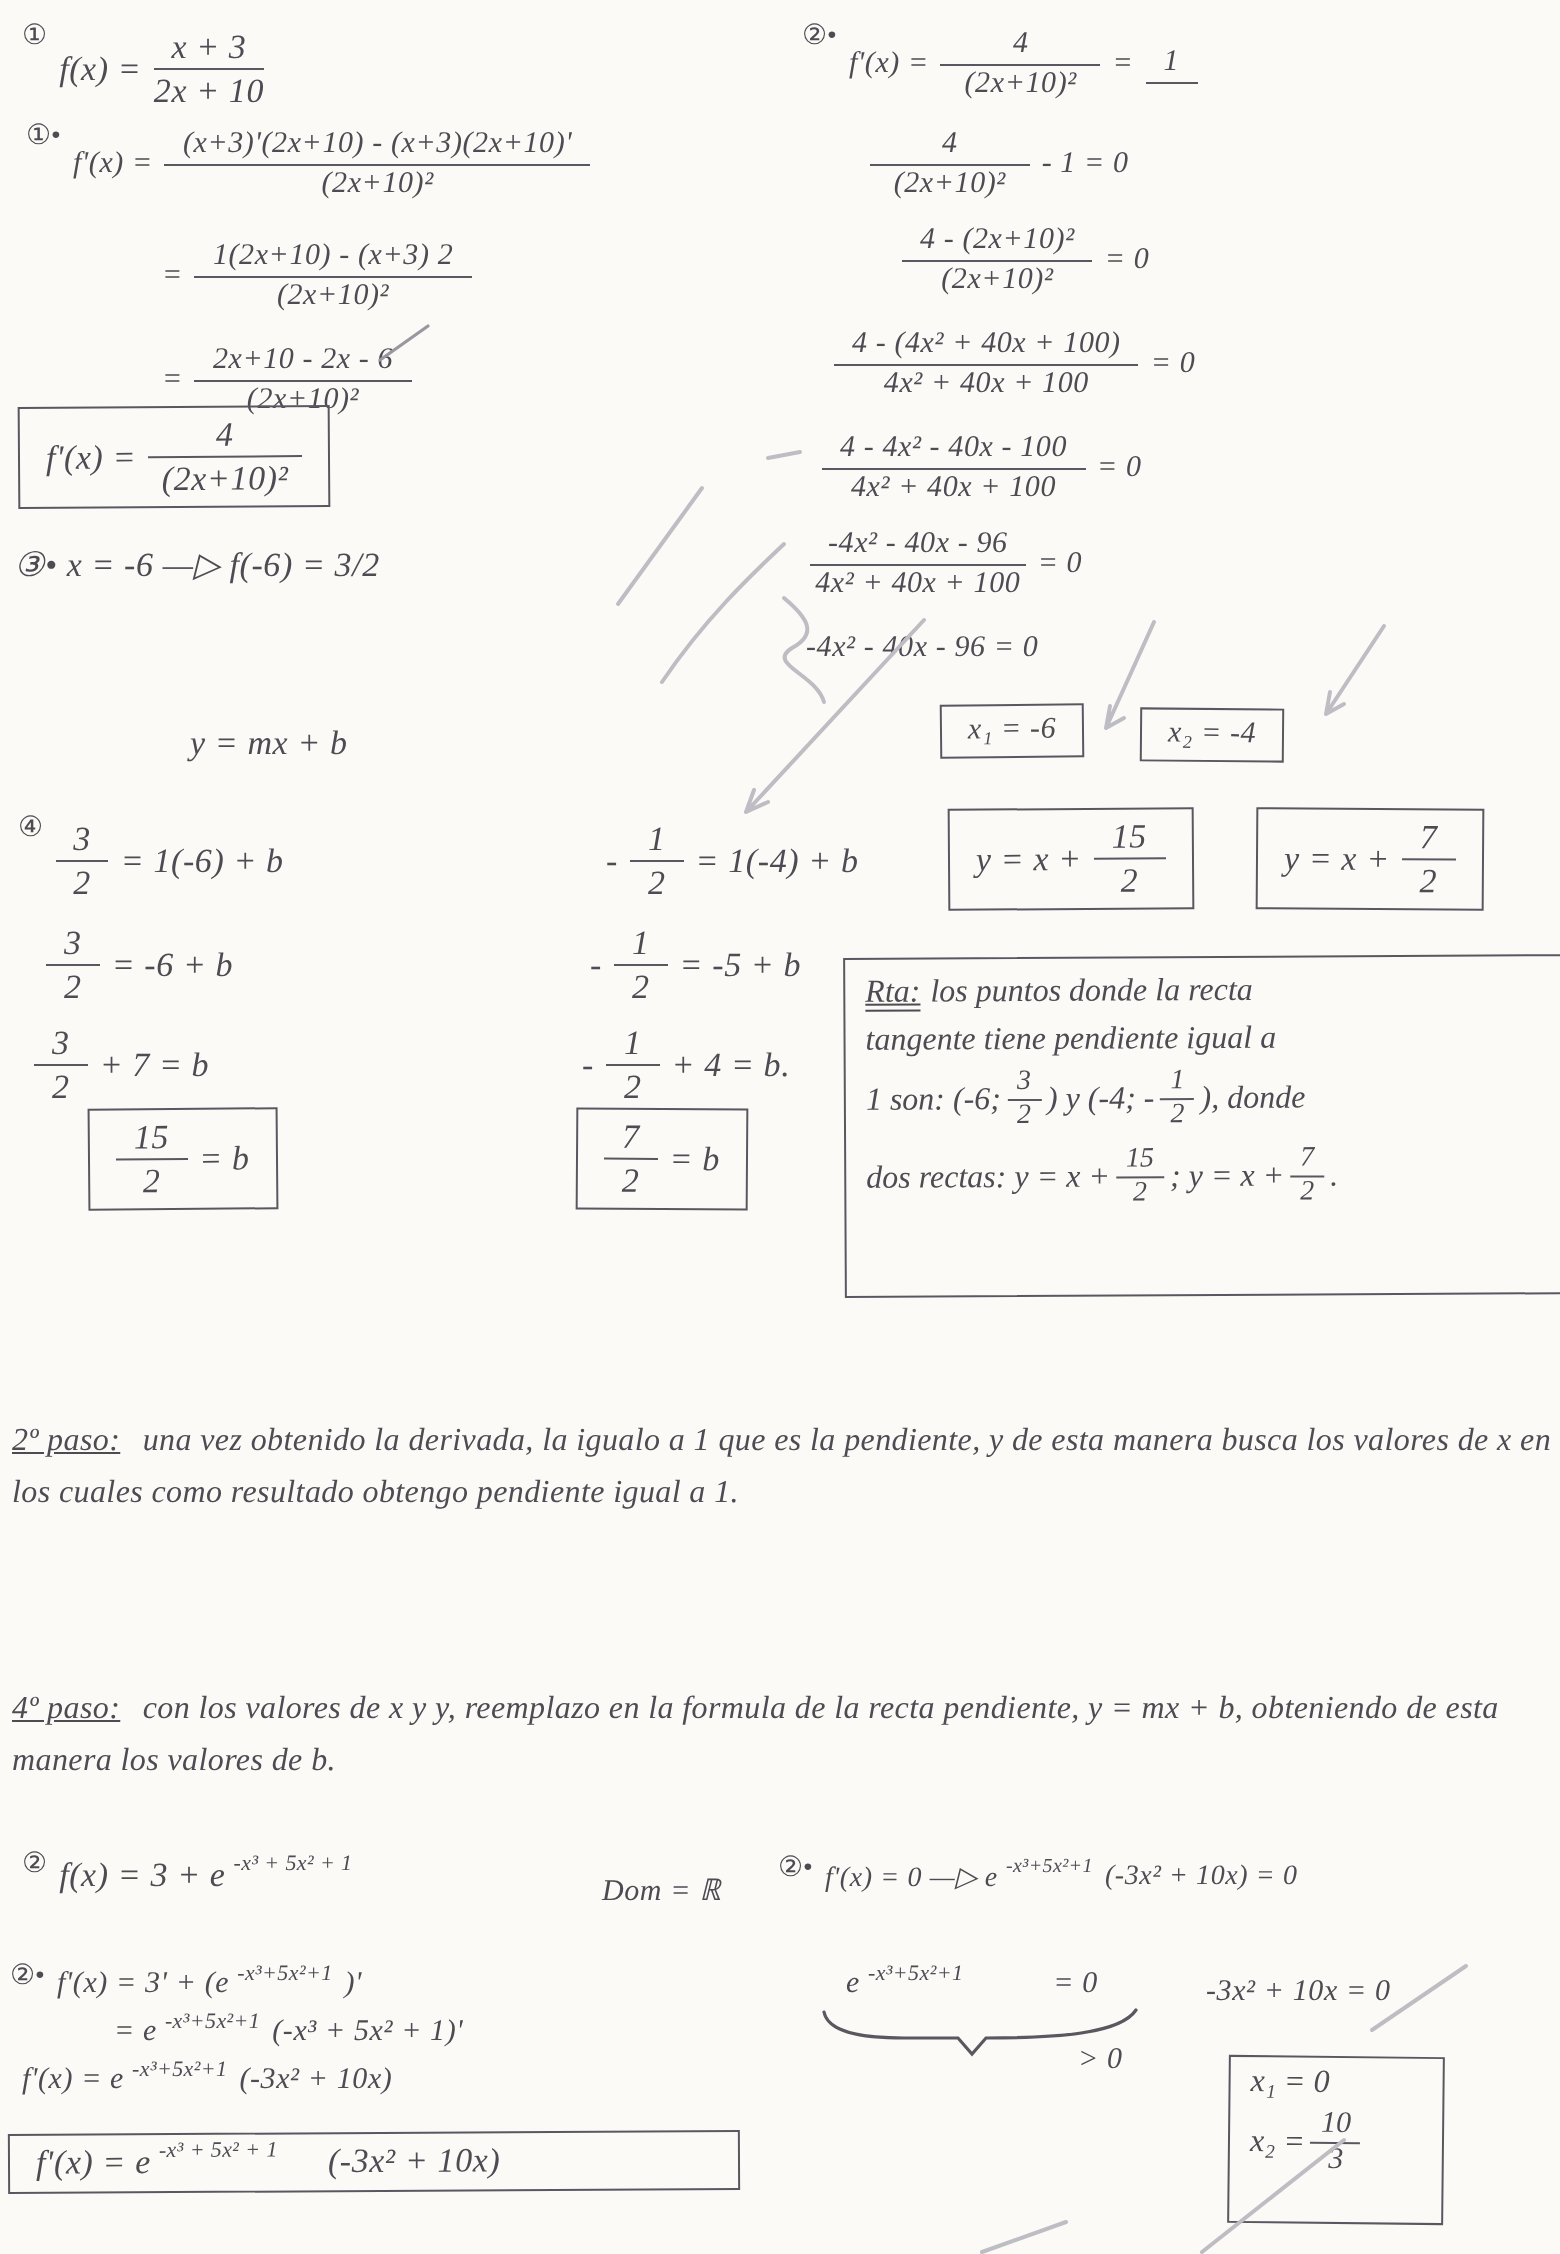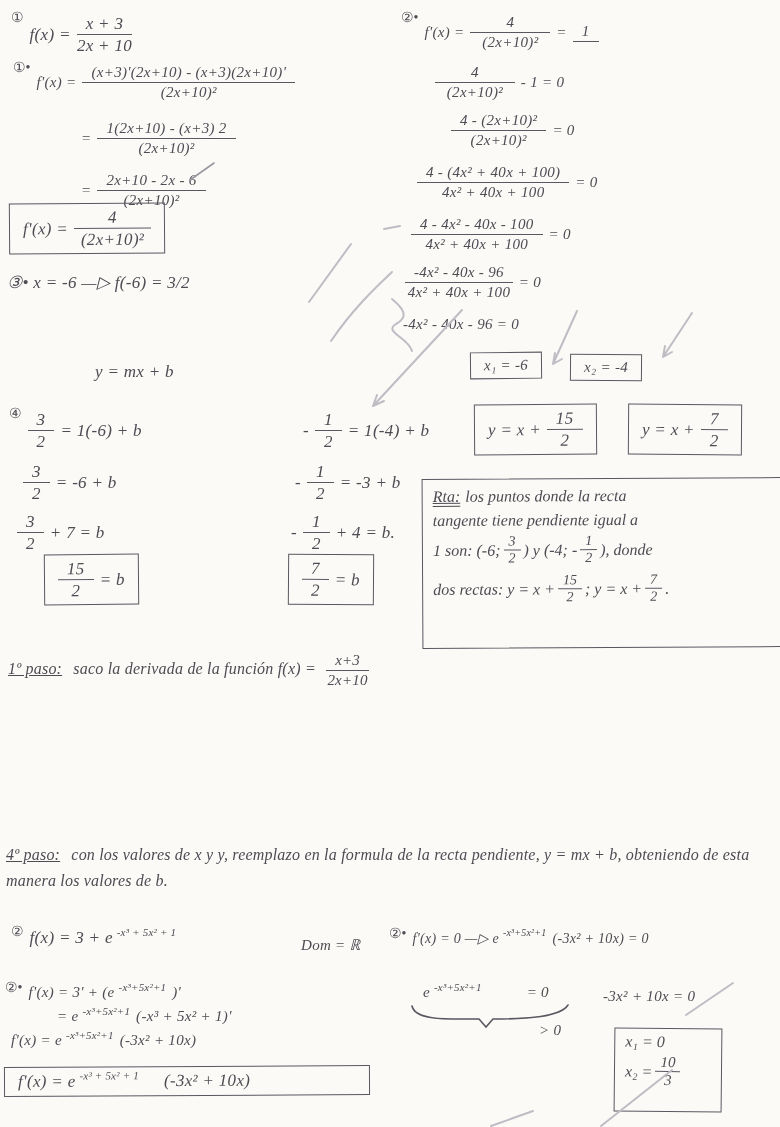--- a/index.html
+++ b/index.html
@@ -188,21 +188,21 @@
       <span class="fd">2</span>
     </span>
     <span>= -6 + b</span>
   </div>
   <div class="math" style="left:292px;top:462px;">
     <span>-</span>
     <span class="frac">
       <span class="fn">1</span>
       <span class="fd">2</span>
     </span>
-    <span>= -3 + b</span>
+    <span>= -5 + b</span>
   </div>
 
   <div class="math" style="left:14px;top:512px;">
     <span class="frac">
       <span class="fn">3</span>
       <span class="fd">2</span>
     </span>
     <span>+ 7 = b</span>
   </div>
   <div class="math" style="left:288px;top:512px;">
@@ -258,27 +258,23 @@
       </span>
       <span>; y = x +</span>
       <span class="frac small">
         <span class="fn">7</span>
         <span class="fd">2</span>
       </span>
       <span>.</span>
     </div>
   </div>
 
-  <div class="para" style="left:8px;top:652px;">
-    <span class="phead">1º paso:</span>
-    <span>saco la derivada de la función f(x) =</span>
-    <span class="frac" style="vertical-align:middle;margin-left:6px;font-size:15px;">
-      <span class="fn">x+3</span>
-      <span class="fd">2x+10</span>
-    </span>
+  <div class="para" style="left:6px;top:708px;">
+    <span class="phead">2º paso:</span>
+    <span>una vez obtenido la derivada, la igualo a 1 que es la pendiente, y de esta manera busca los valores de x en los cuales como resultado obtengo pendiente igual a 1.</span>
   </div>
   <div class="para" style="left:6px;top:842px;">
     <span class="phead">4º paso:</span>
     <span>con los valores de x y y, reemplazo en la formula de la recta pendiente, y = mx + b, obteniendo de esta manera los valores de b.</span>
   </div>
 
   <div class="math" style="left:8px;top:928px;">
     <span class="circ">②</span>
     <span>f(x) = 3 + e</span>
       <sup class="exp">-x³ + 5x² + 1</sup>

